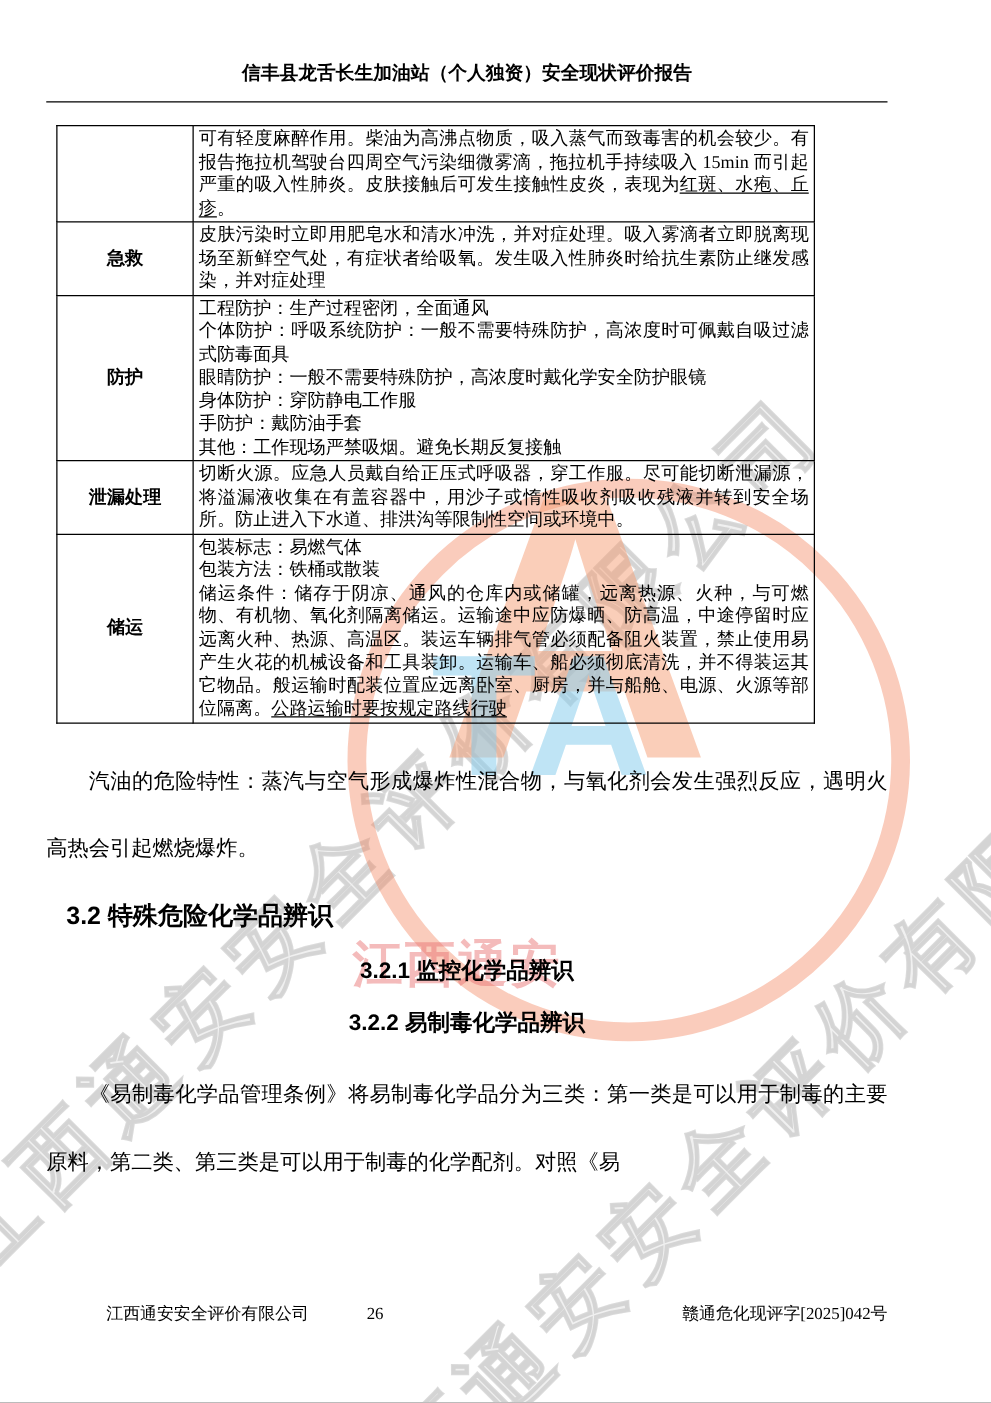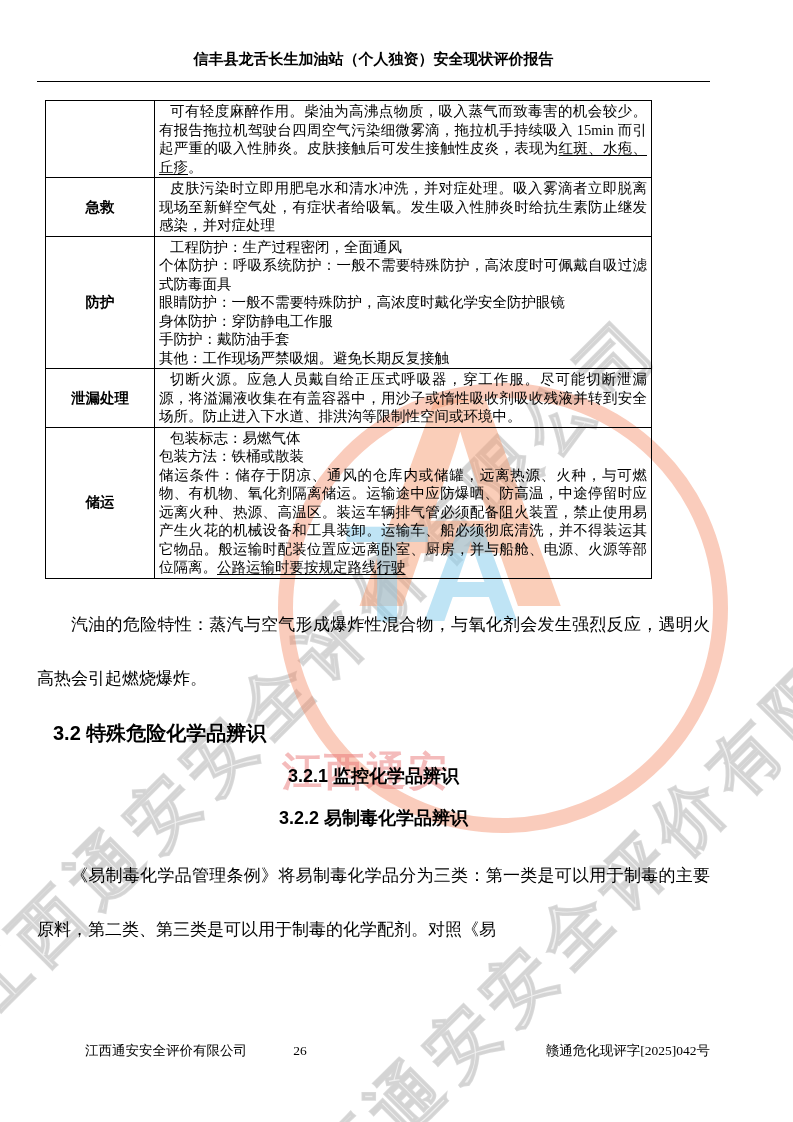--- a/index.html
+++ b/index.html
@@ -52,21 +52,21 @@
   .hdr-rule{border:none;border-top:1.5px solid #000;margin:11px 0 0 0;}
   
   table.hz{
     border-collapse:collapse;table-layout:fixed;
     width:607px;margin:18px 0 0 8px;
     font-size:14.5px;line-height:18.5px;
   }
   table.hz td{border:1px solid #000;vertical-align:middle;padding:1px 4px;}
   td.lbl{width:100px;text-align:center;font-weight:bold;}
   td.cnt{text-align:justify;text-justify:inter-ideograph;word-break:break-all;}
-  .pre{white-space:pre-line;margin-left:11px;}
+  .pre{white-space:pre-line;}
   
   .para{
     font-size:17px;line-height:54px;margin:19px 0 0 0;
     text-align:justify;text-justify:inter-ideograph;word-break:break-all;
     text-indent:2em;
   }
   .h2x{
     font-family:"Liberation Sans","DejaVu Sans",sans-serif;
     font-size:20px;font-weight:bold;line-height:26px;margin:14px 0 0 16px;
   }

